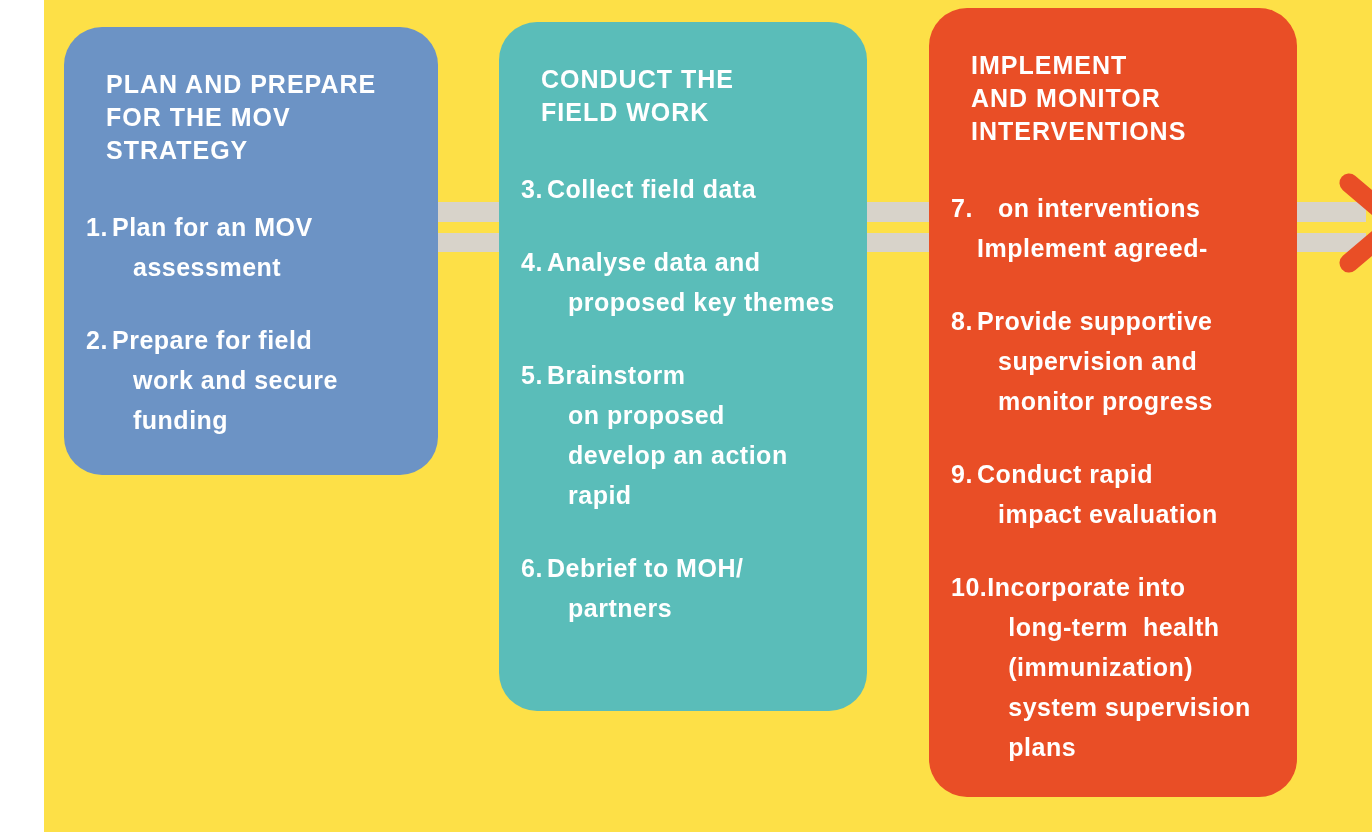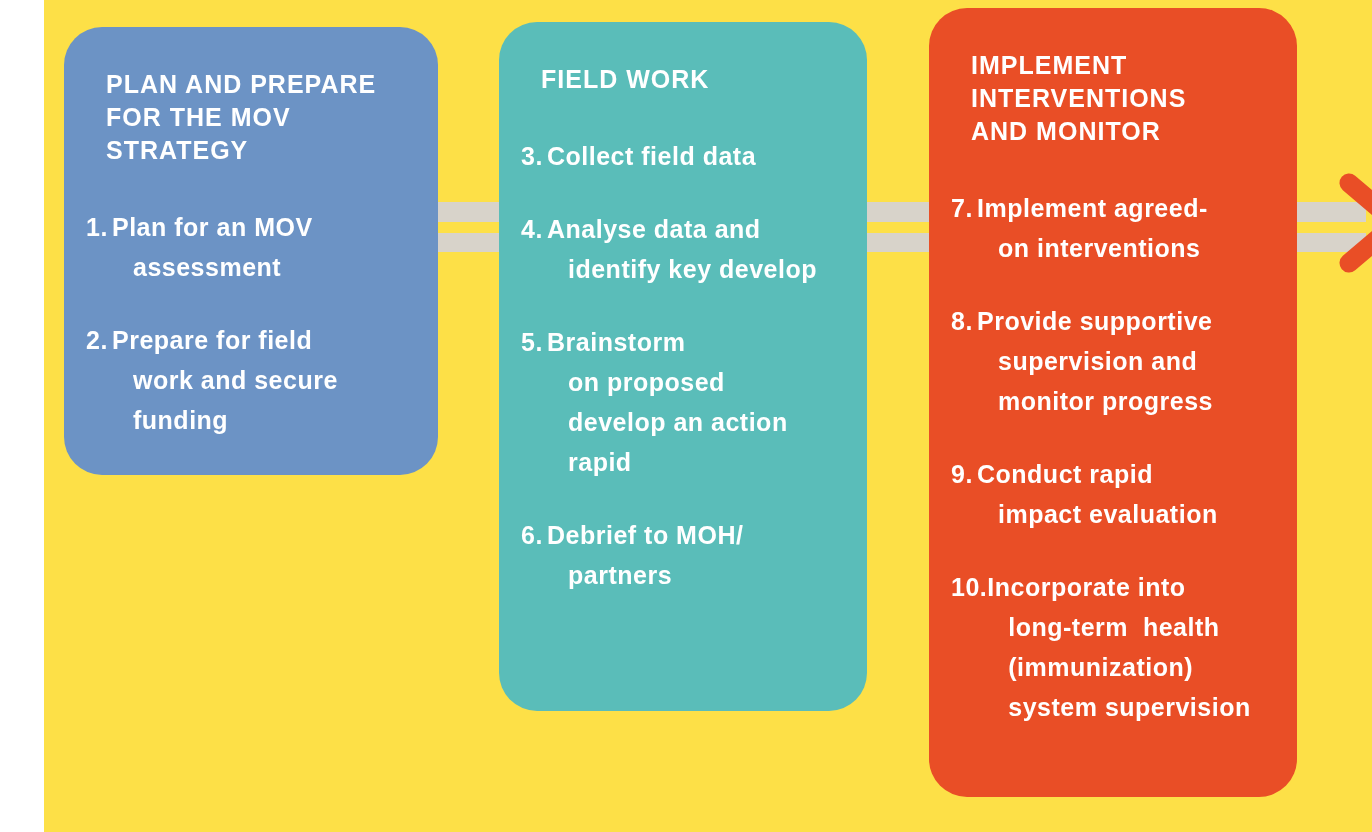--- a/index.html
+++ b/index.html
@@ -78,34 +78,35 @@
             <div class="line">Prepare for field</div>
             <div class="line cont">work and secure</div>
             <div class="line cont">funding</div>
           </div>
         </div>
       </div>
   </section>
 
   <section class="box" style="left: 455px; top: 22px; width: 368px; height: 689px; background: rgb(90, 189, 185);">
     <div class="box-title">
+        <div class="title-line">CONDUCT THE</div>
         <div class="title-line">FIELD WORK</div>
       </div>
     <div class="box-items">
         <div class="item">
           <div class="num">3.</div>
           <div class="lines">
             <div class="line">Collect field data</div>
           </div>
         </div>
         <div class="item">
           <div class="num">4.</div>
           <div class="lines">
             <div class="line">Analyse data and</div>
-            <div class="line cont">identify key develop</div>
+            <div class="line cont">proposed key themes</div>
           </div>
         </div>
         <div class="item">
           <div class="num">5.</div>
           <div class="lines">
             <div class="line">Brainstorm</div>
             <div class="line cont">on proposed</div>
             <div class="line cont">develop an action</div>
             <div class="line cont">rapid</div>
           </div>
@@ -116,29 +117,29 @@
             <div class="line">Debrief to MOH/</div>
             <div class="line cont">partners</div>
           </div>
         </div>
       </div>
   </section>
 
   <section class="box" style="left: 885px; top: 8px; width: 368px; height: 789px; background: rgb(233, 78, 38);">
     <div class="box-title">
         <div class="title-line">IMPLEMENT</div>
+        <div class="title-line">AND MONITOR</div>
         <div class="title-line">INTERVENTIONS</div>
-        <div class="title-line">AND MONITOR</div>
       </div>
     <div class="box-items">
         <div class="item">
           <div class="num">7.</div>
           <div class="lines">
+            <div class="line cont">on interventions</div>
             <div class="line">Implement agreed-</div>
-            <div class="line cont">on interventions</div>
           </div>
         </div>
         <div class="item">
           <div class="num">8.</div>
           <div class="lines">
             <div class="line">Provide supportive</div>
             <div class="line cont">supervision and</div>
             <div class="line cont">monitor progress</div>
           </div>
         </div>
@@ -149,20 +150,21 @@
             <div class="line cont">impact evaluation</div>
           </div>
         </div>
         <div class="item">
           <div class="num">10.</div>
           <div class="lines">
             <div class="line">Incorporate into</div>
             <div class="line cont">long-term  health</div>
             <div class="line cont">(immunization)</div>
             <div class="line cont">system supervision</div>
+            <div class="line cont">plans</div>
           </div>
         </div>
       </div>
   </section>
 
   <svg class="arrow-svg" style="left:1288px; top:165px;" width="84" height="118" viewBox="0 0 84 118">
     <polyline points="17,18 64,58 17,98" fill="none" stroke="#E94E26" stroke-width="19" stroke-linecap="round" stroke-linejoin="round"></polyline>
   </svg>
 
 </div>

